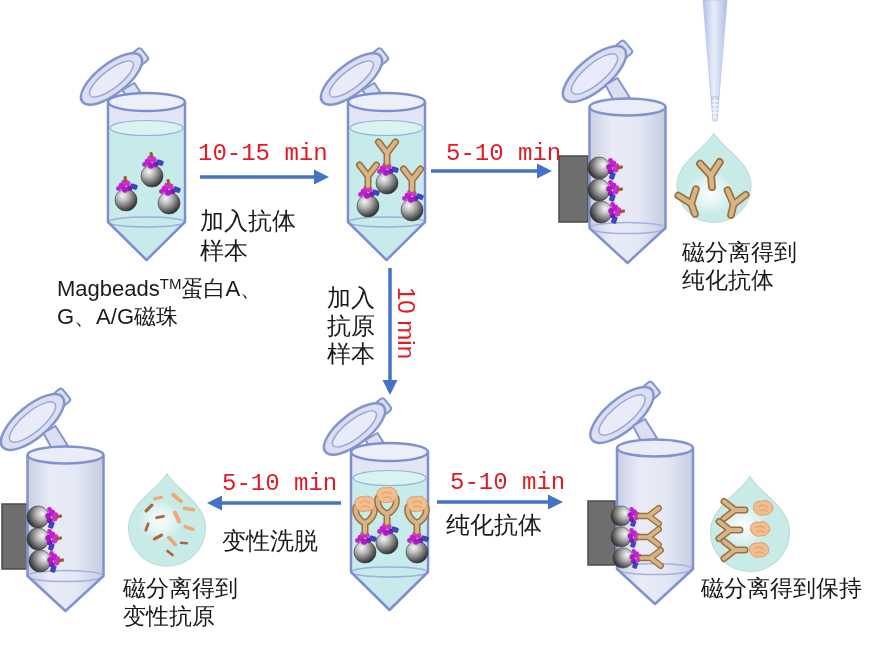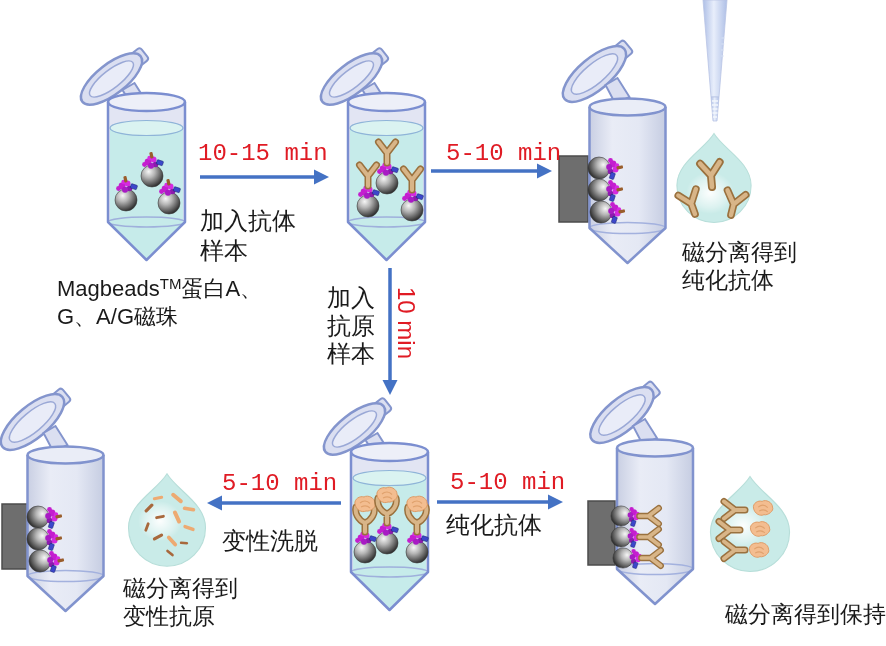--- a/index.html
+++ b/index.html
@@ -261,17 +261,17 @@
 <div class="lbl act center" style="left:222px;top:528px;width:112px;">变性洗脱</div>
 
 <div class="lbl time center" style="left:450px;top:469px;width:116px;">5-10 min</div>
 <div class="lbl act center" style="left:446px;top:512px;width:134px;">纯化抗体</div>
 
 <div class="lbl" style="left:123px;top:574px;width:160px;">
   <span>磁分离得到</span><br>
   <span>变性抗原</span>
 </div>
 
-<div class="lbl" style="left:701px;top:600px;width:185px;text-align:right;">
+<div class="lbl" style="left:701px;top:574px;width:185px;">
   <span>磁分离得到保持</span><br>
 </div>
 
 </div>
 
 </body></html>

